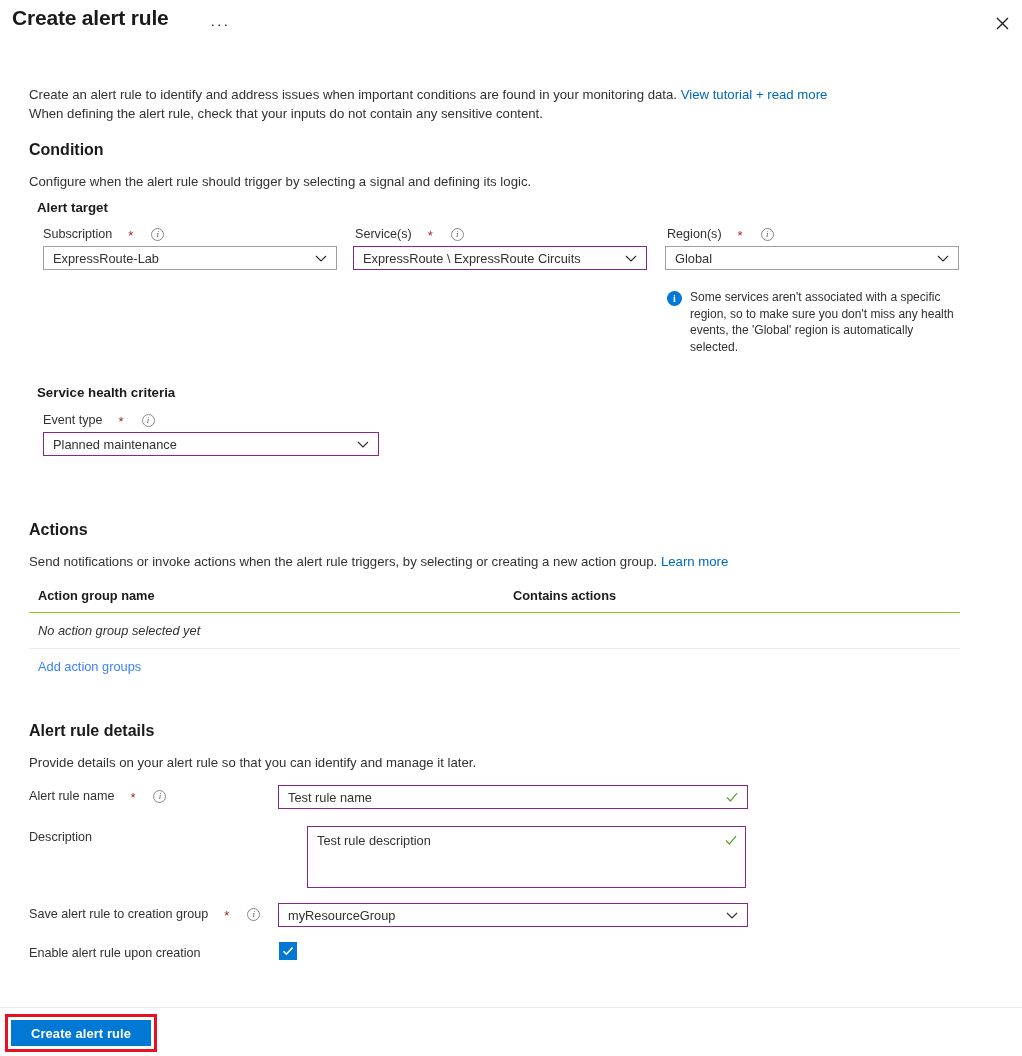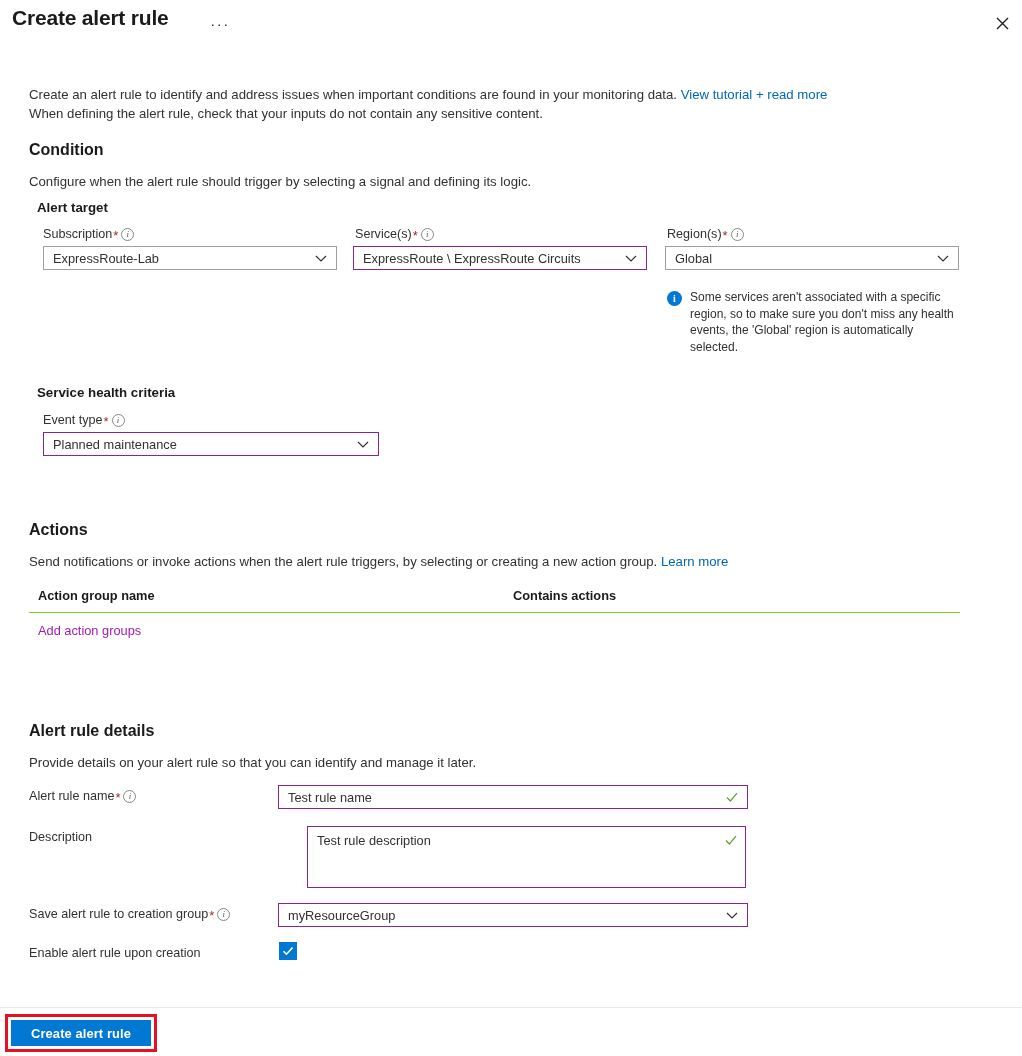--- a/index.html
+++ b/index.html
@@ -94,21 +94,21 @@
   }
 
   
   .field-label {
     position: absolute;
     font-size: 12.6px;
     color: #323130;
     white-space: nowrap;
     display: flex;
     align-items: center;
-    gap: 1px;
+    gap: 16px;
   }
   .req-star {
     color: #a4262c;
     font-size: 13px;
     line-height: 1;
     position: relative;
     top: 1px;
   }
   .info-icon {
     display: inline-flex;
@@ -212,21 +212,21 @@
     display: flex;
     font-size: 12.8px;
     font-style: italic;
     color: #323130;
     padding: 10px 0 10px 9px;
     border-bottom: 1px solid #edebe9;
   }
   .tbl-link {
     padding: 10px 0 0 9px;
     font-size: 12.8px;
-    color: #a21caf;
+    color: #3b82f6;
     cursor: pointer;
     display: inline-block;
   }
 
   
   .footer-sep {
     position: absolute;
     left: 0; top: 1007px;
     width: 1022px; height: 1px;
     background: #edebe9;
@@ -345,20 +345,23 @@
 <div class="section-title" style="left:29px; top:521px;">Actions</div>
 <div class="section-desc" style="left:29px; top:553px;">
   <span>Send notifications or invoke actions when the alert rule triggers, by selecting or creating a new action group. </span><span class="link">Learn more</span>
 </div>
 
 <div class="tbl" style="top:588px;">
   <div class="tbl-head">
     <div class="c1">Action group name</div>
     <div>Contains actions</div>
   </div>
+  <div class="tbl-row">
+    <div>No action group selected yet</div>
+  </div>
   <div class="tbl-link">Add action groups</div>
 </div>
 
 <div class="section-title" style="left:29px; top:722px;">Alert rule details</div>
 <div class="section-desc" style="left:29px; top:754px;">Provide details on your alert rule so that you can identify and manage it later.</div>
 
 <div class="field-label" style="left:29px; top:789px;">
   <span>Alert rule name</span>
   <span class="req-star">*</span>
   <span class="info-icon">i</span>

